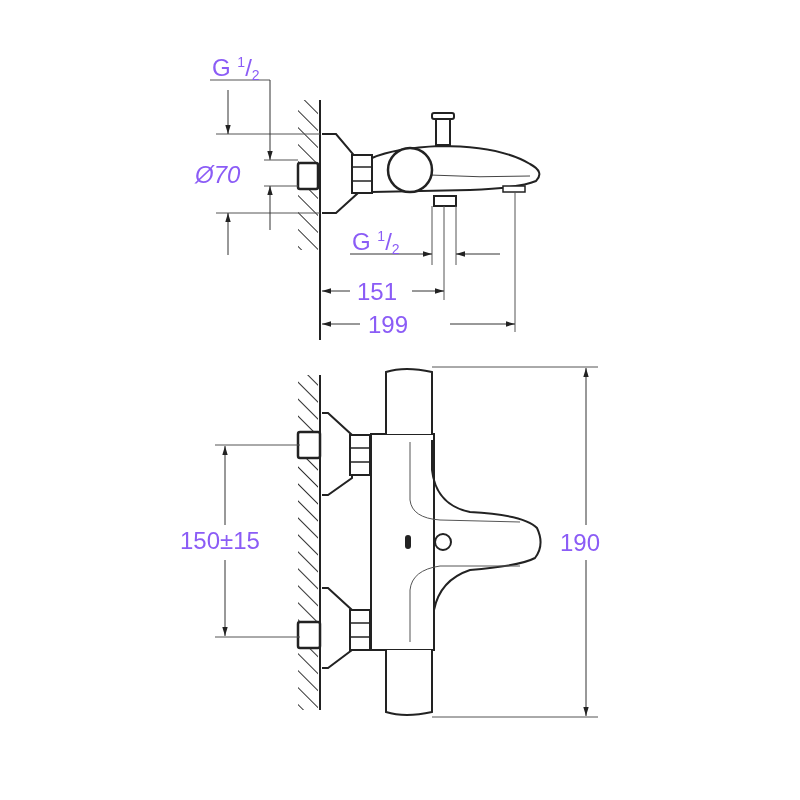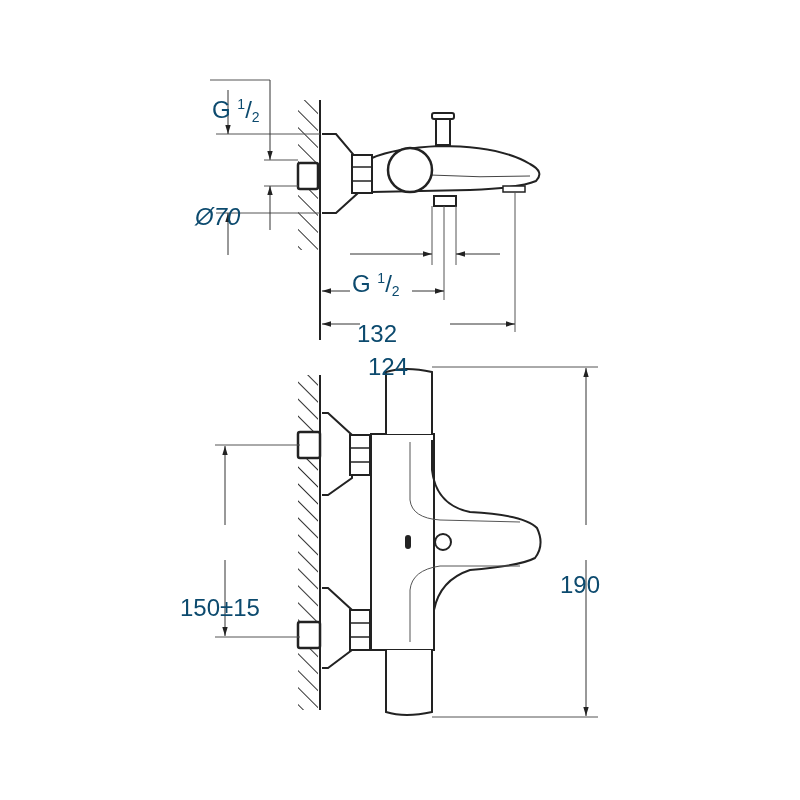--- a/index.html
+++ b/index.html
@@ -1,18 +1,18 @@
 <!DOCTYPE html>
 <html><head>
 <meta charset="utf-8">
 <style>
   html, body { margin:0; padding:0; background:#ffffff; }
   body { width:800px; height:800px; position:relative; overflow:hidden; font-family:"Liberation Sans", sans-serif; }
   #canvas { position:absolute; left:0; top:0; width:800px; height:800px; }
-  .lbl { position:absolute; color:#0c4a6e; font-family:"Liberation Sans", sans-serif; white-space:nowrap; line-height:1;margin-top:42px; }
+  .lbl { position:absolute; color:#8b5cf6; font-family:"Liberation Sans", sans-serif; white-space:nowrap; line-height:1; }
   .big { font-size:24px; }
   .sup { font-size:14px; position:relative; top:-9px; }
   .sub { font-size:14px; position:relative; top:4px; }
 </style>
 </head>
 <body>
 
 <svg id="canvas" width="800" height="800" viewBox="0 0 800 800" xmlns="http://www.w3.org/2000/svg">
   <defs>
     <pattern id="hatch" patternUnits="userSpaceOnUse" width="12" height="12" patternTransform="rotate(-45)">
@@ -122,19 +122,19 @@
   <span class="sup">1</span><span>/</span><span class="sub">2</span>
 </div>
 
 <div class="lbl big" style="left:195px; top:163px;font-style:italic;">Ø70</div>
 
 <div class="lbl big" style="left:352px; top:230px;">
   <span>G</span>
   <span class="sup">1</span><span>/</span><span class="sub">2</span>
 </div>
 
-<div class="lbl big" style="left:357px; top:280px;">132</div>
+<div class="lbl big" style="left:357px; top:280px;">151</div>
 
-<div class="lbl big" style="left:368px; top:313px;">124</div>
+<div class="lbl big" style="left:368px; top:313px;">199</div>
 
-<div class="lbl big" style="left:180px; top:554px;">150±15</div>
+<div class="lbl big" style="left:180px; top:529px;">150±15</div>
 
 <div class="lbl big" style="left:560px; top:531px;">190</div>
 
 </body></html>

